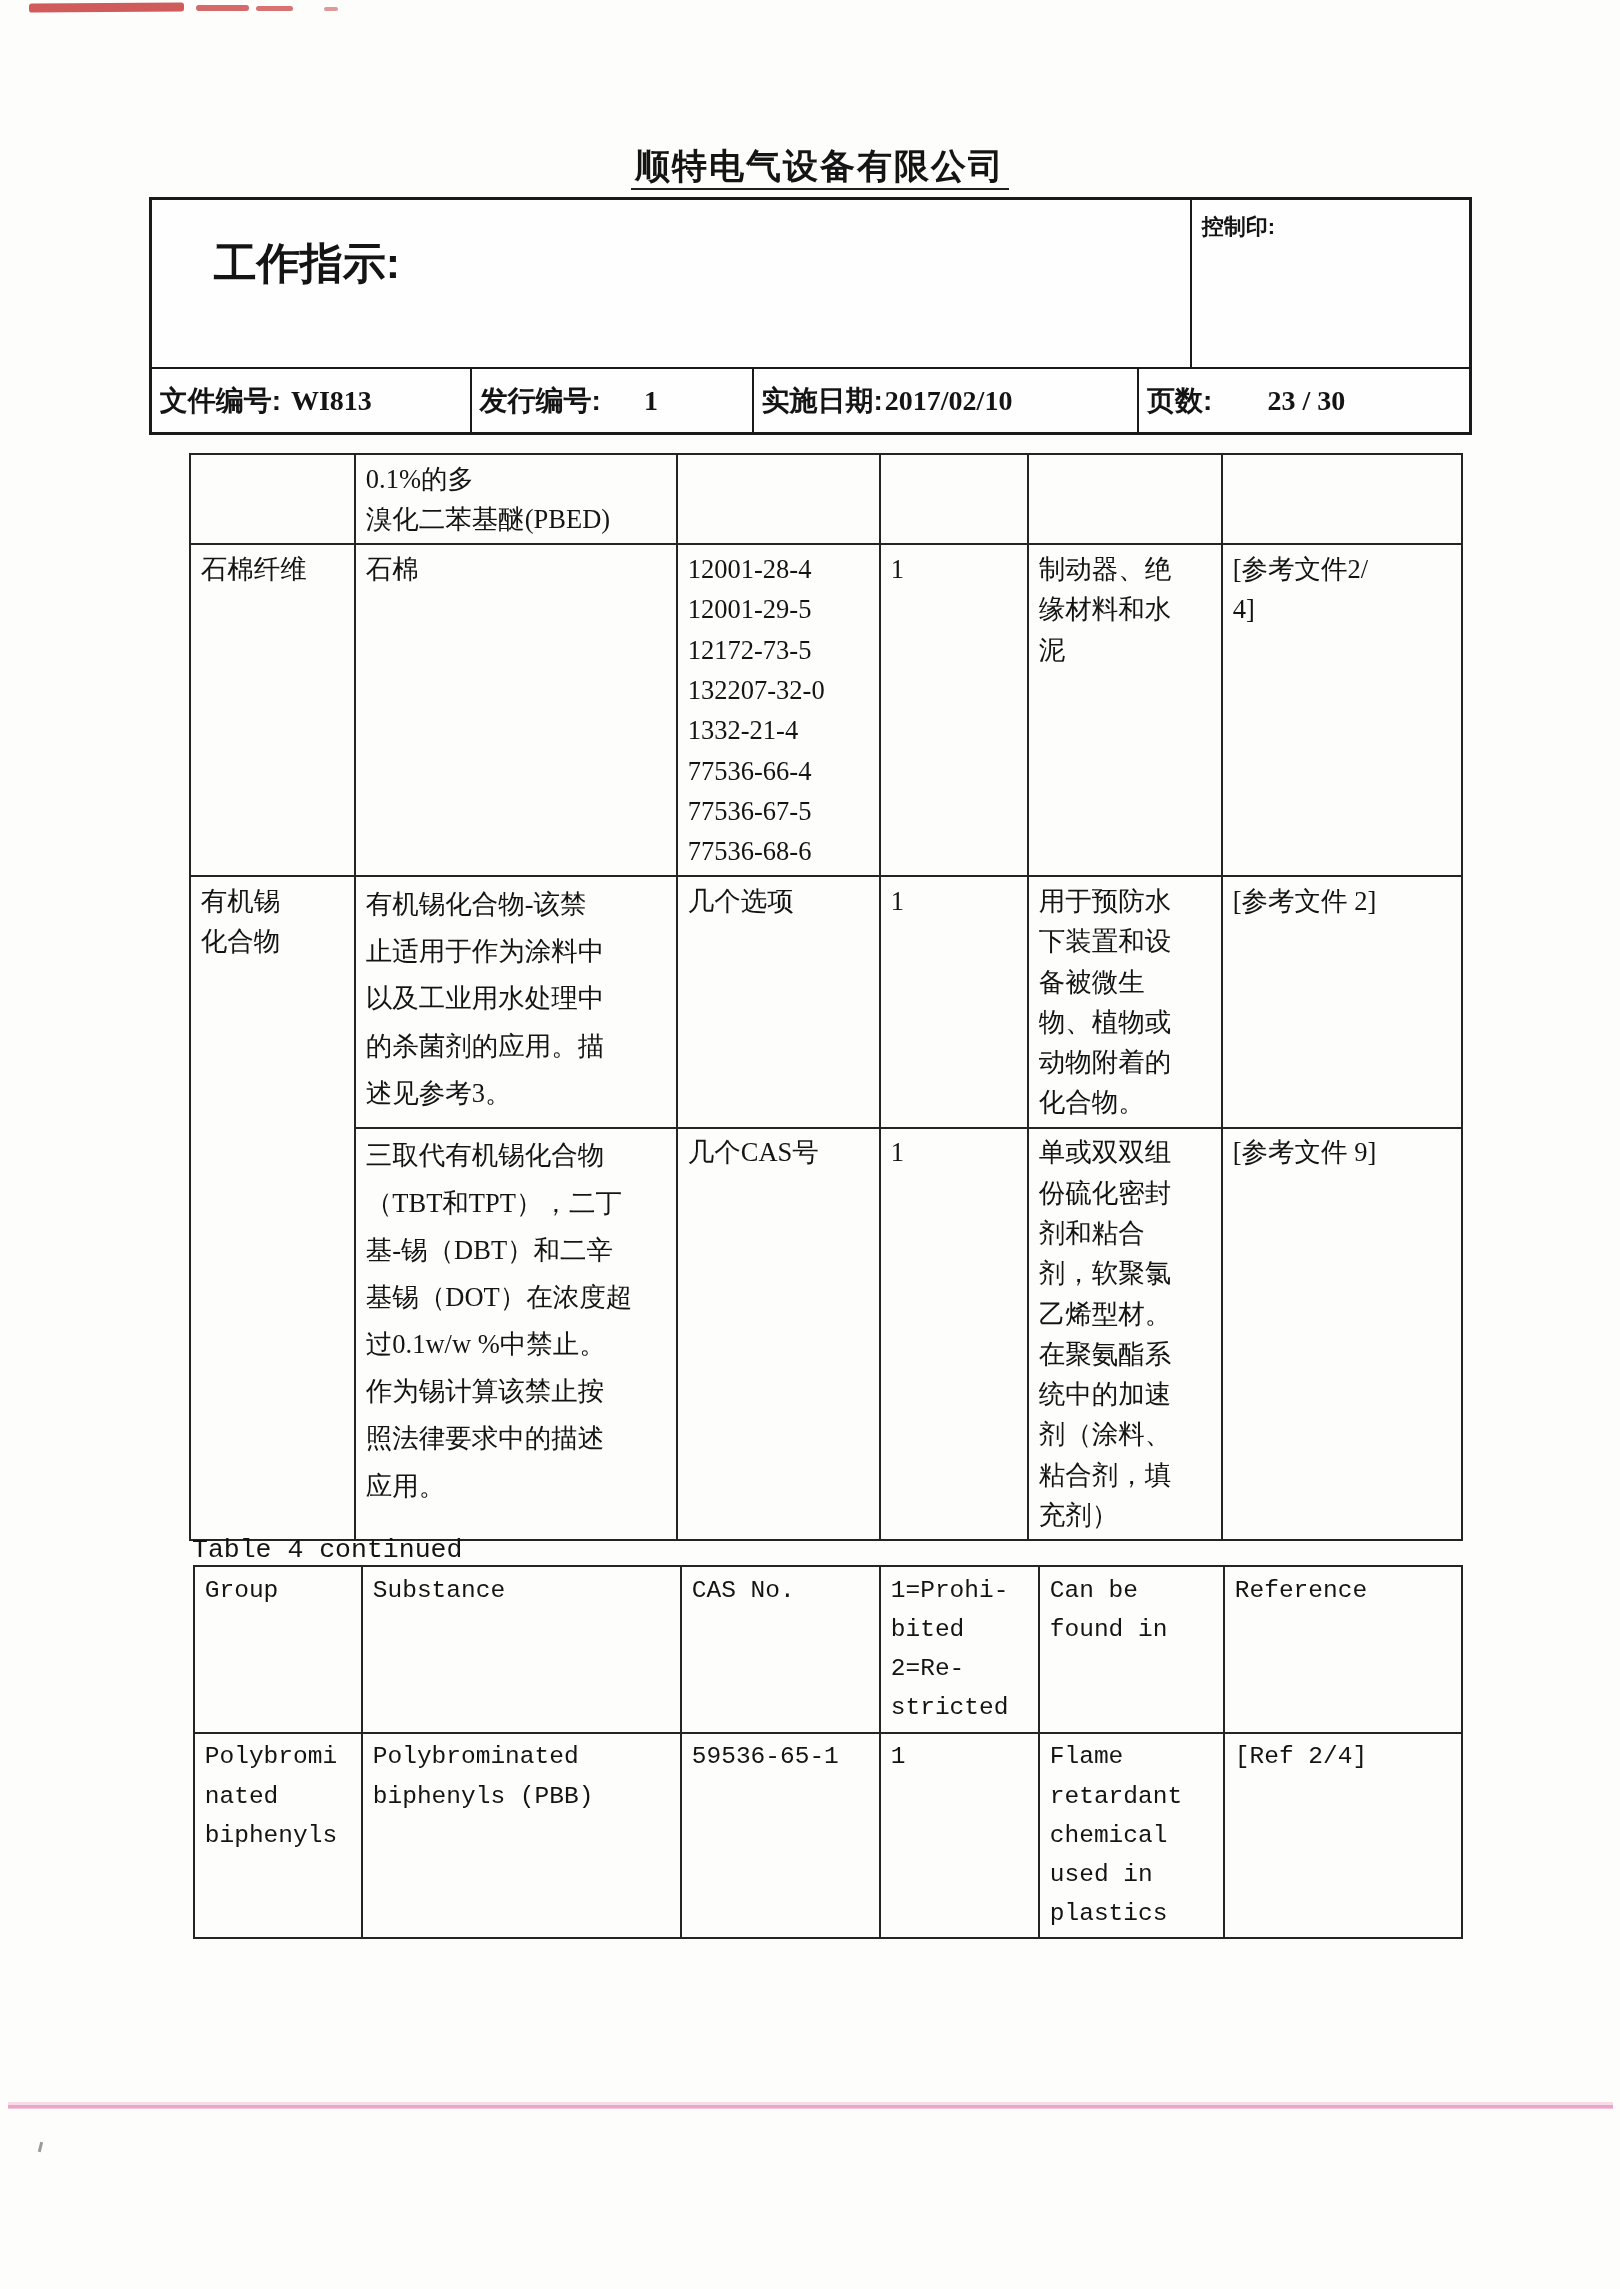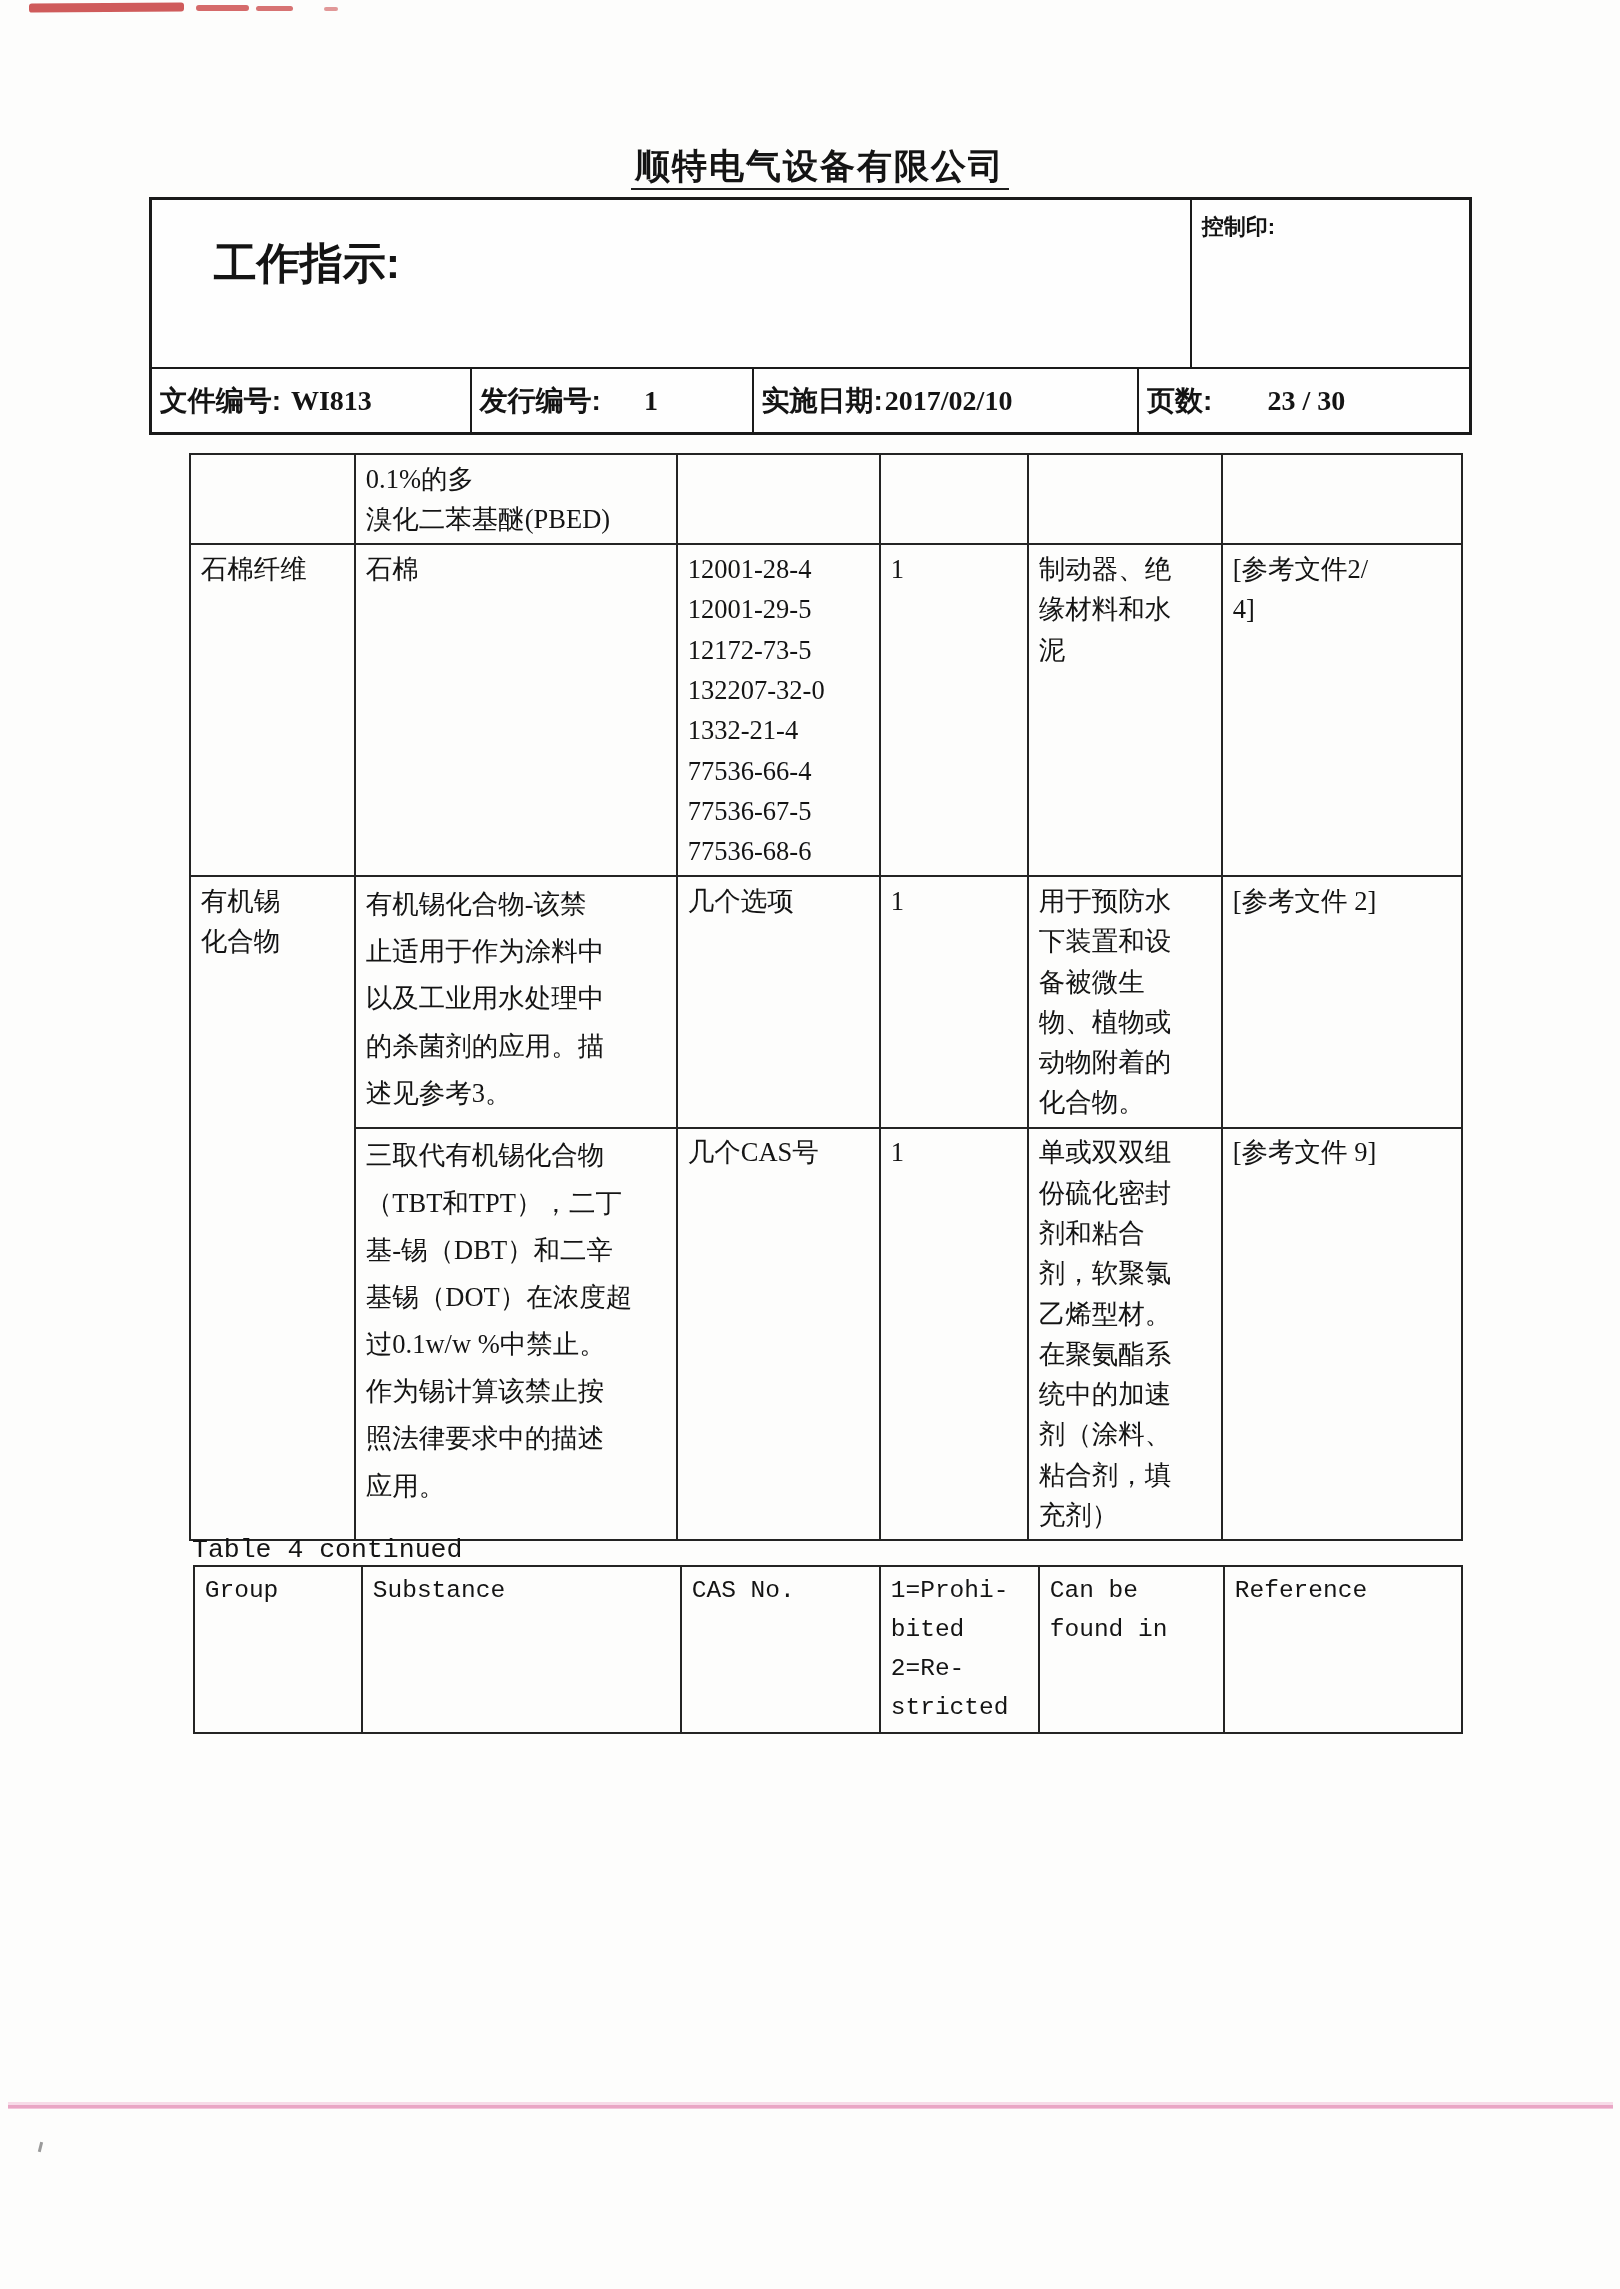--- a/index.html
+++ b/index.html
@@ -194,18 +194,33 @@
     <td>Substance</td>
     <td>CAS No.</td>
     <td>1=Prohi-
 bited
 2=Re-
 stricted</td>
     <td>Can be
 found in</td>
     <td>Reference</td>
   </tr>
+  <tr style="height:204px">
+    <td>Polybromi
+nated
+biphenyls</td>
+    <td>Polybrominated
+biphenyls (PBB)</td>
+    <td>59536-65-1</td>
+    <td>1</td>
+    <td>Flame
+retardant
+chemical
+used in
+plastics</td>
+    <td>[Ref 2/4]</td>
+  </tr>
 </tbody>
   </table>
 
 <div class="pink-line"></div>
 <div class="speck"></div>
 
 
 </body></html>

